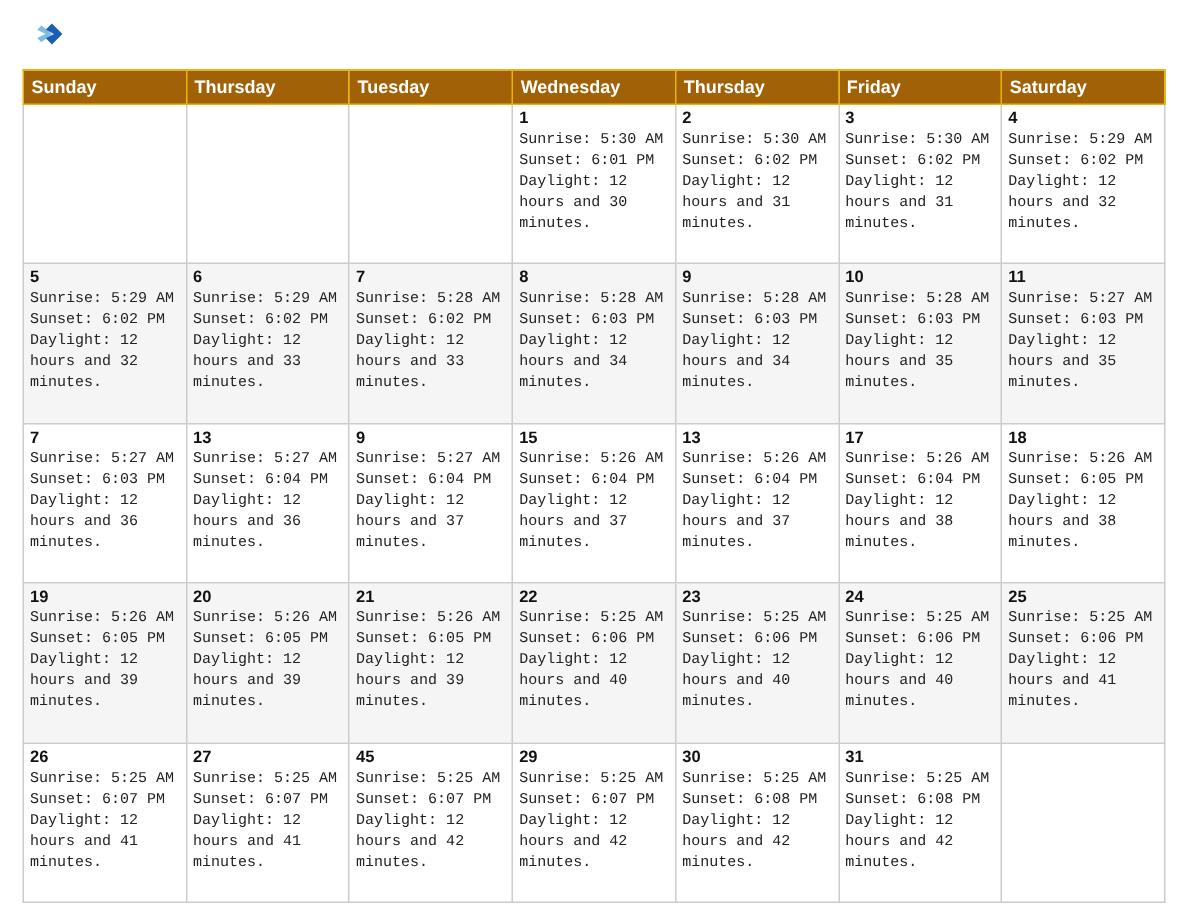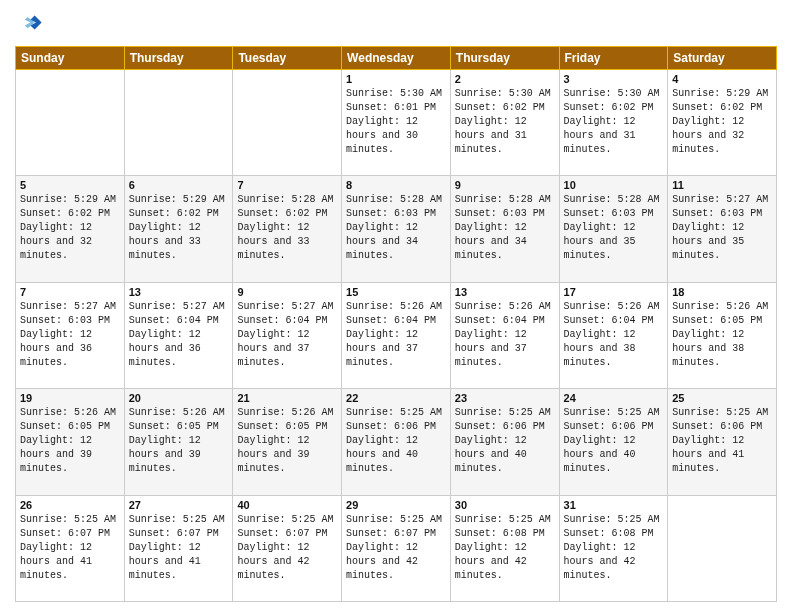--- a/index.html
+++ b/index.html
@@ -247,21 +247,21 @@
         <tr class="row-normal">
           <td>
             <div class="day-num">26</div>
             <div class="day-info">Sunrise: 5:25 AM<br>Sunset: 6:07 PM<br>Daylight: 12 hours and 41 minutes.</div>
           </td>
           <td>
             <div class="day-num">27</div>
             <div class="day-info">Sunrise: 5:25 AM<br>Sunset: 6:07 PM<br>Daylight: 12 hours and 41 minutes.</div>
           </td>
           <td>
-            <div class="day-num">40</div>
+            <div class="day-num">45</div>
             <div class="day-info">Sunrise: 5:25 AM<br>Sunset: 6:07 PM<br>Daylight: 12 hours and 42 minutes.</div>
           </td>
           <td>
             <div class="day-num">29</div>
             <div class="day-info">Sunrise: 5:25 AM<br>Sunset: 6:07 PM<br>Daylight: 12 hours and 42 minutes.</div>
           </td>
           <td>
             <div class="day-num">30</div>
             <div class="day-info">Sunrise: 5:25 AM<br>Sunset: 6:08 PM<br>Daylight: 12 hours and 42 minutes.</div>
           </td>

